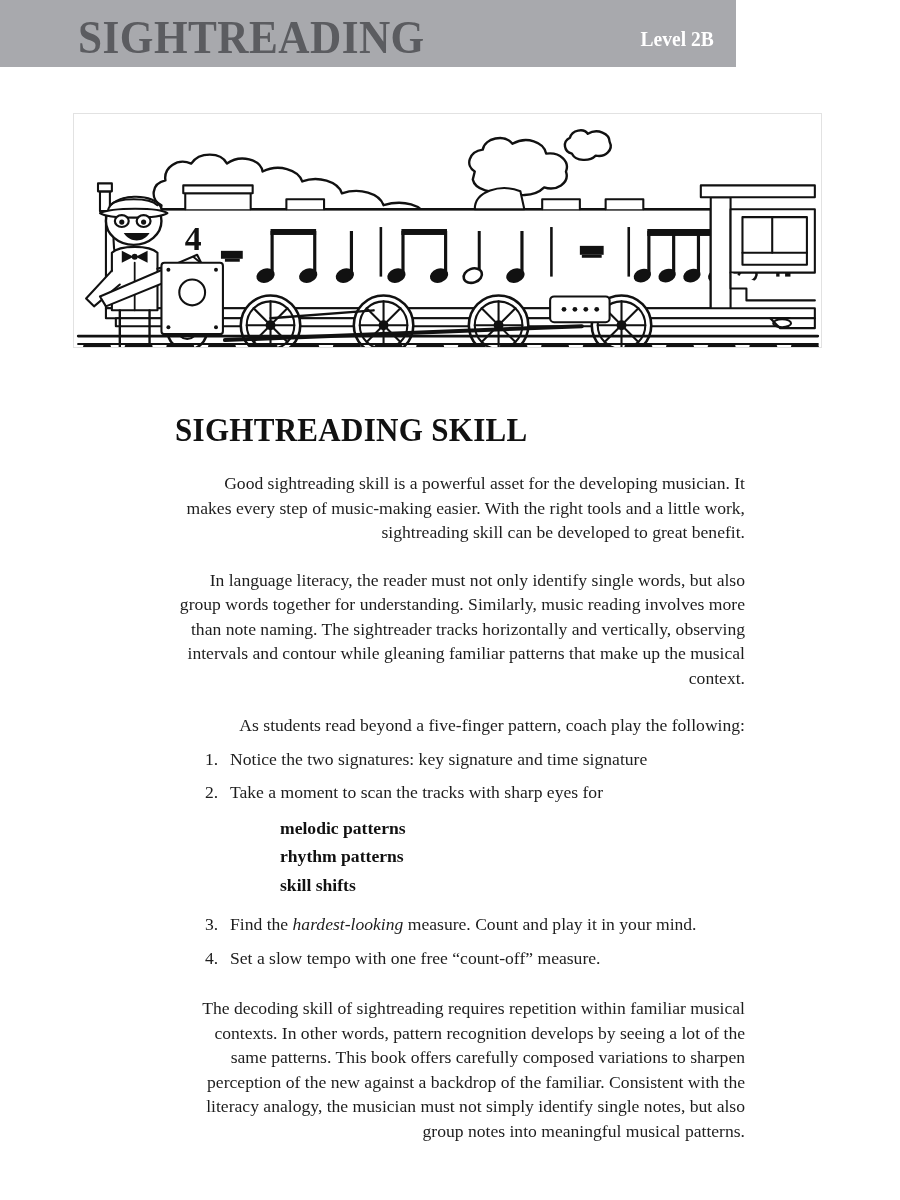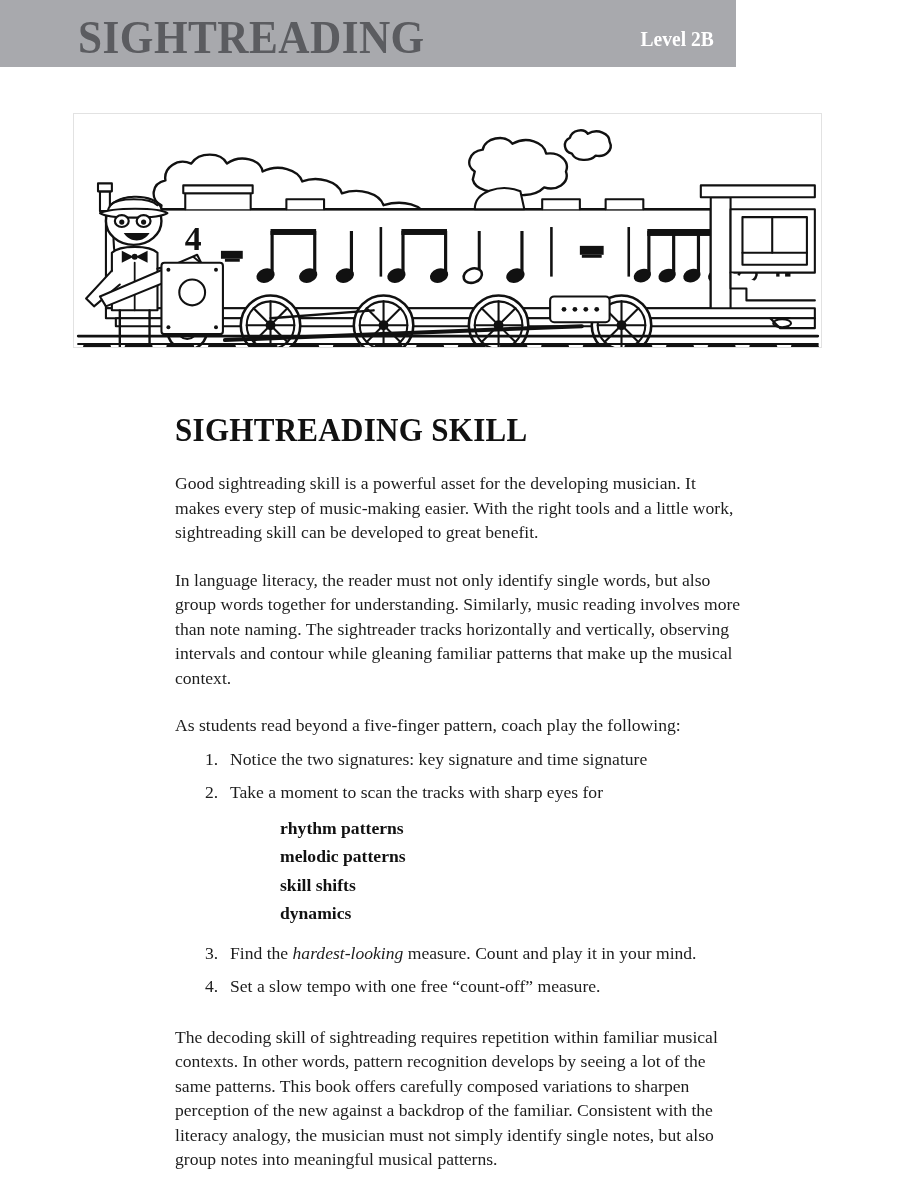--- a/index.html
+++ b/index.html
@@ -88,21 +88,21 @@
     transform: scaleX(0.94);
     transform-origin: left top;
     margin: 0 0 22px 0;
     white-space: nowrap;
   }
   .para {
     font-size: 17.6px;
     line-height: 24.5px;
     margin: 0 0 23px 0;
     color: #1d1d1d;
-    text-align: left;
+    text-align: right;
   }
   .para.lead-in { margin-bottom: 9px; }
 
   .numlist {
     margin: 0;
     padding: 0;
     list-style: none;
   }
   .numlist li {
     font-size: 17.6px;
@@ -377,24 +377,23 @@
       <span class="num">1.</span>
       <span>Notice the two signatures: key signature and time signature</span>
     </li>
     <li>
       <span class="num">2.</span>
       <span>Take a moment to scan the tracks with sharp eyes for</span>
     </li>
   </ol>
 
   <ul class="subitems">
+    <li>melodic patterns</li>
     <li>rhythm patterns</li>
-    <li>melodic patterns</li>
     <li>skill shifts</li>
-    <li>dynamics</li>
   </ul>
 
   <ol class="numlist">
     <li>
       <span class="num">3.</span>
       <span>Find the </span><em class="ital">hardest-looking</em><span> measure. Count and play it in your mind.</span>
     </li>
     <li>
       <span class="num">4.</span>
       <span>Set a slow tempo with one free “count-off” measure.</span>

